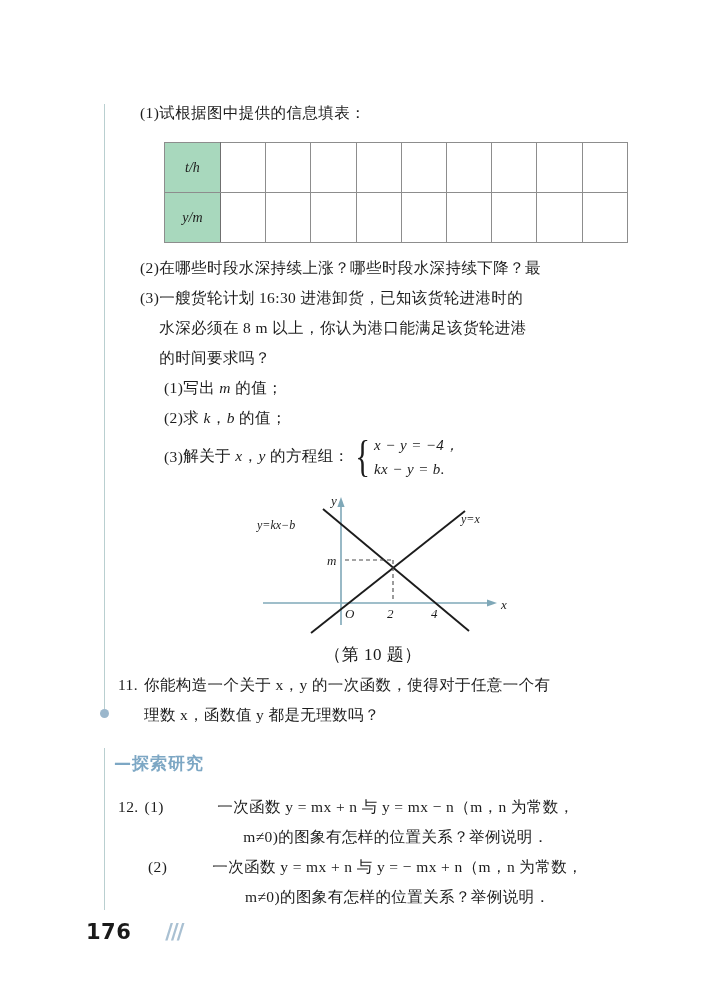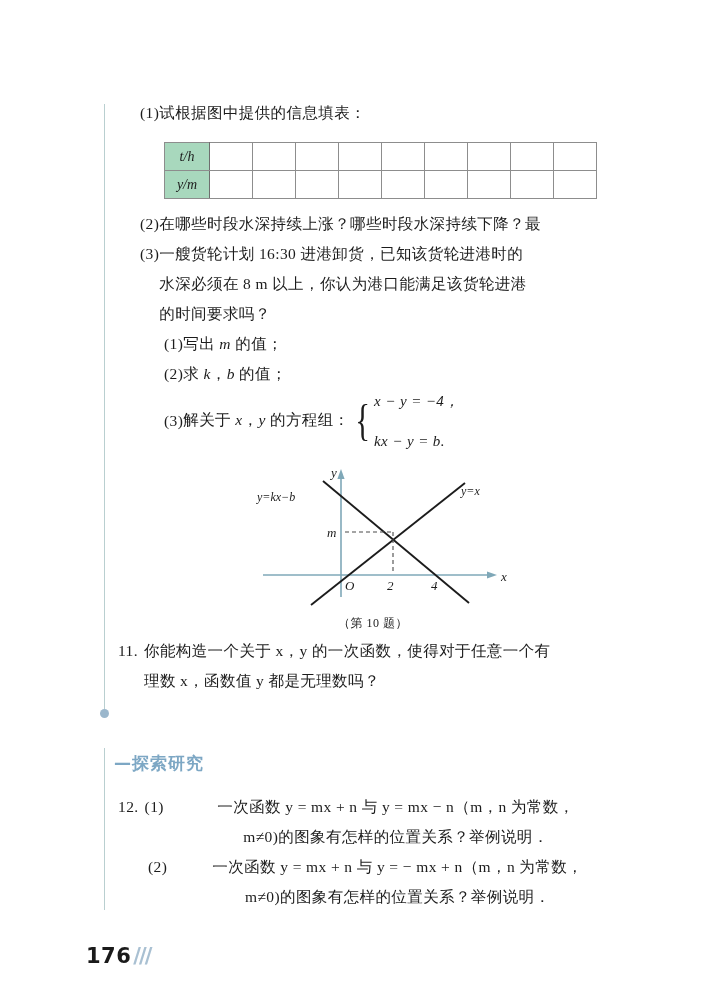--- a/index.html
+++ b/index.html
@@ -83,21 +83,21 @@
     margin: 14px 0 10px 46px;
   }
   table.grid {
     border-collapse: collapse;
     border: 1.4px solid #2b2b2b;
   }
   table.grid td {
     border: 1px solid #8d8d8d;
     height: 27px;
     width: 42px;
-    padding: 0;
+    padding: 11px;
   }
   table.grid td.labelcell {
     background: #a8d8bd;
     width: 44px;
     text-align: center;
     font-size: 14px;
     font-style: italic;
     color: #1c1c1c;
     border-right: 1.2px solid #6f6f6f;
   }
@@ -115,30 +115,29 @@
     font-family: "Liberation Serif", serif;
     transform: scaleX(0.7);
     margin-right: 1px;
     color: #1c1c1c;
   }
   .eqs {
     display: inline-flex;
     flex-direction: column;
     font-size: 15px;
     line-height: 24px;
-    gap: 16px;
   }
 
   
   #figure {
     margin-top: 6px;
     text-align: center;
   }
   #figcaption {
-    font-size: 12px;
+    font-size: 17px;
     margin-top: 2px;
     letter-spacing: 0.5px;
   }
 
   
   #section-head {
     position: absolute;
     left: 114px;
     top: 752px;
     font-family: "DejaVu Sans", "Liberation Sans", sans-serif;
@@ -154,23 +153,24 @@
     left: 118px;
     top: 792px;
     width: 510px;
     text-align: center;
   }
 
   
   #footer {
     position: absolute;
     left: 86px;
-    top: 944px;
+    top: 920px;
     display: flex;
     align-items: flex-end;
+    gap: 32px;
   }
   #page-num {
     font-family: "DejaVu Sans", "Liberation Sans", sans-serif;
     font-size: 21px;
     font-weight: bold;
     color: #1a1a1a;
     letter-spacing: 0.5px;
   }
   #page-slashes {
     font-family: "DejaVu Sans", "Liberation Sans", sans-serif;

